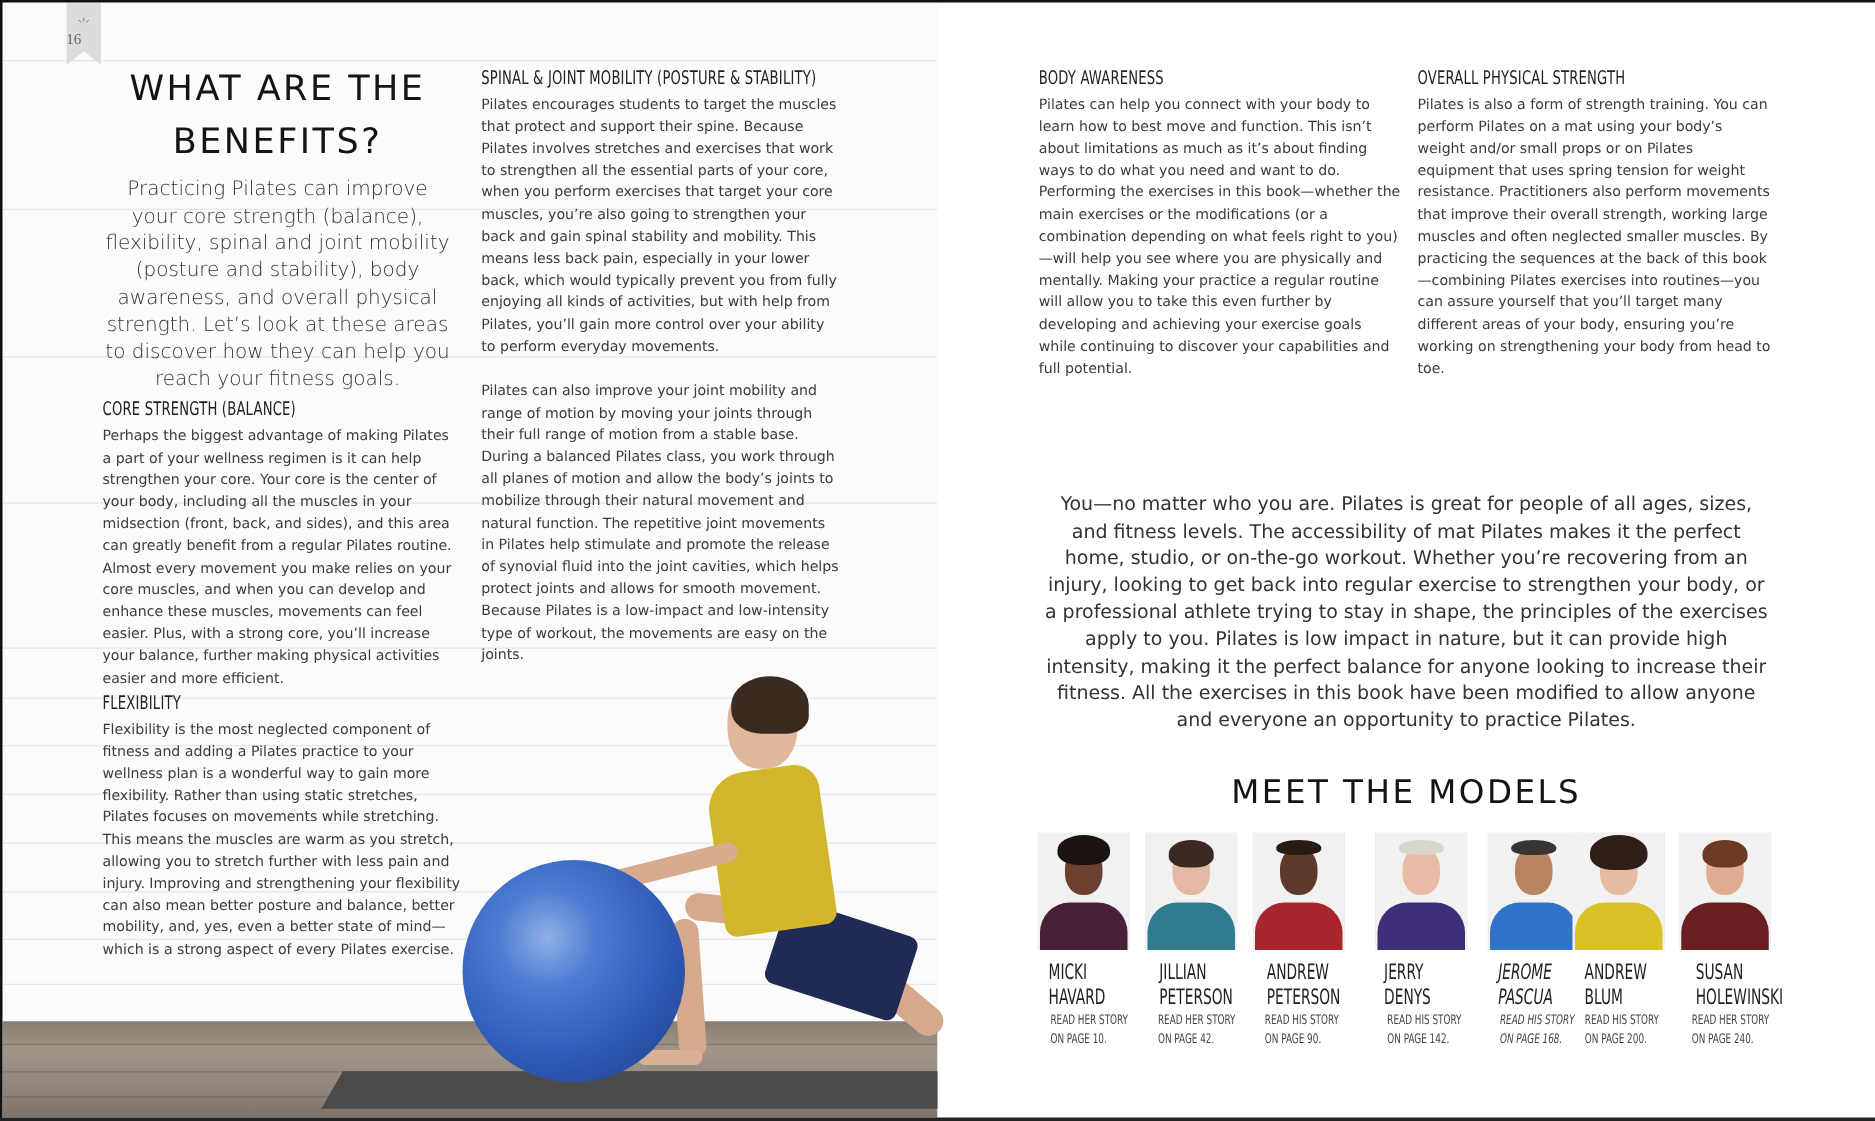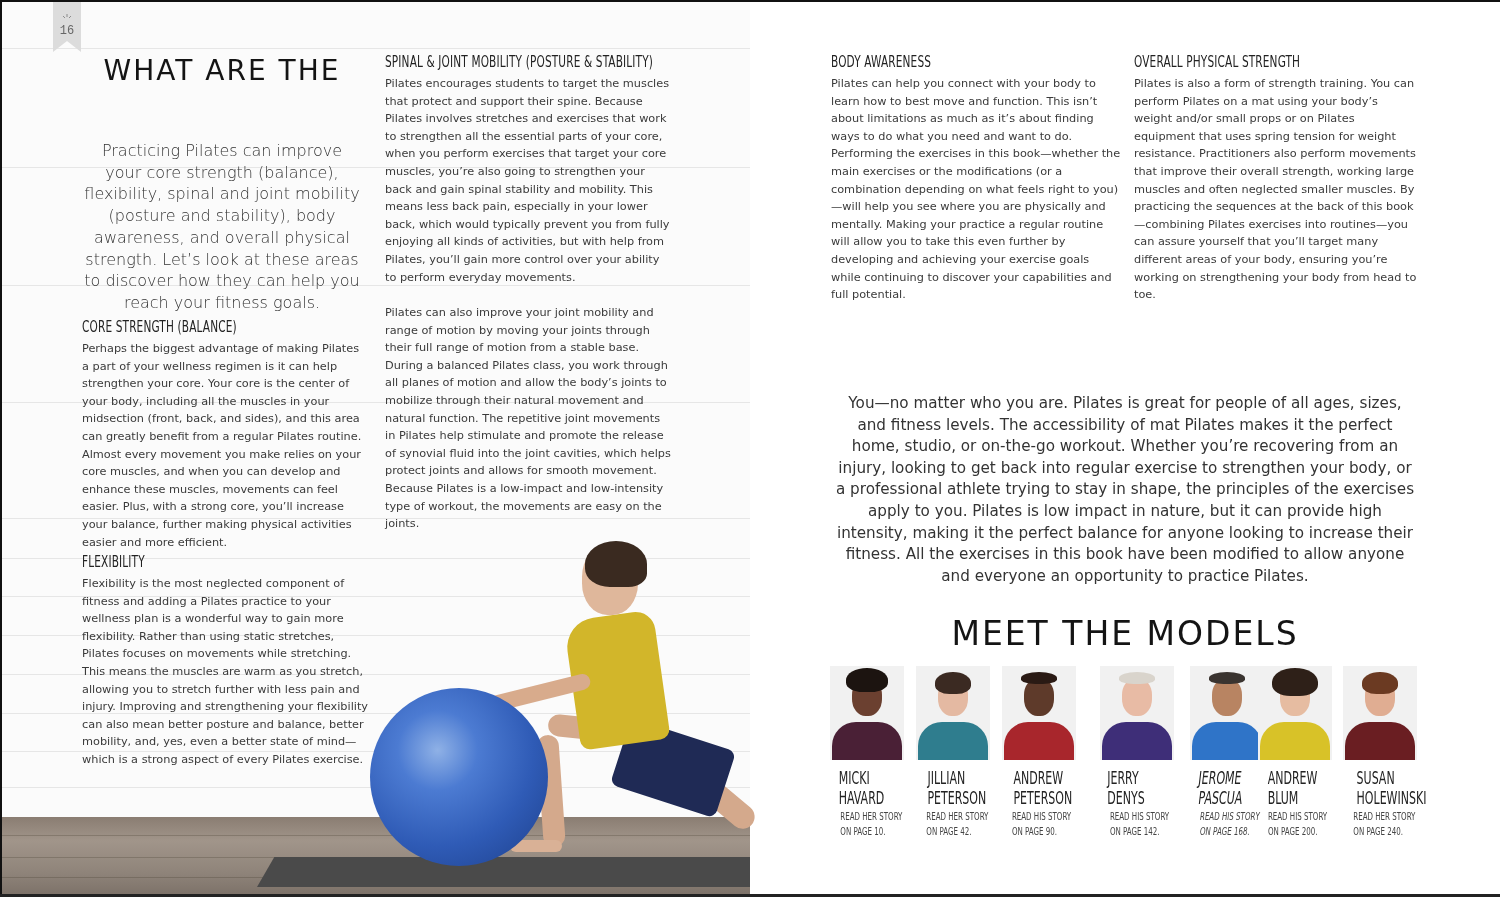--- a/index.html
+++ b/index.html
@@ -10,21 +10,21 @@
   .bottomline{position:absolute;left:0;top:894px;width:1500px;height:3px;background:#222;}
 
   
   .left-page{position:absolute;left:2px;top:2px;width:748px;height:892px;background:#fbfbfb;overflow:hidden;}
   .plank{position:absolute;left:0;width:748px;height:1px;background:#e6e6e6;}
   .floor{position:absolute;left:0;top:815px;width:748px;height:79px;background:linear-gradient(#8a7d72,#a1958a 30%,#8f847a 70%,#7c7168);}
   .floor-line{position:absolute;left:0;width:748px;height:1px;background:rgba(60,50,40,.25);}
   .mat{position:absolute;left:255px;top:855px;width:495px;height:30px;background:#4a4a4a;transform:skewX(-30deg);transform-origin:bottom left;}
 
   .bookmark{position:absolute;left:53px;top:2px;width:28px;height:50px;background:#dcdcdc;clip-path:polygon(0 0,100% 0,100% 100%,50% 78%,0 100%);}
-  .page-num{position:absolute;left:53px;top:24px;width:28px;text-align:center;font-family:Liberation Mono, monospace;font-size:12px;color:#666;}
+  .page-num{position:absolute;left:53px;top:24px;width:28px;font-family:Liberation Serif, serif;font-size:12px;color:#666;}
   .sun{position:absolute;left:62px;top:14px;width:10px;height:8px;}
 
   .h1{position:absolute;font-family:"DejaVu Sans",sans-serif;font-weight:normal;color:#141414;letter-spacing:2px;text-align:center;margin:0;}
   .intro{position:absolute;left:82px;top:140px;width:280px;font-size:16px;line-height:21.7px;text-align:center;color:#333;font-family:"DejaVu Sans",sans-serif;font-weight:300;}
   .sub{position:absolute;font-family:"DejaVu Sans Condensed","DejaVu Sans",sans-serif;font-size:15px;letter-spacing:0.2px;color:#222;transform:scaleX(0.78);transform-origin:left top;white-space:nowrap;text-transform:uppercase;}
   .body{position:absolute;font-size:11.3px;line-height:17.6px;color:#3a3a3a;font-family:"DejaVu Sans",sans-serif;}
 
   
   .ball{position:absolute;left:370px;top:688px;width:178px;height:178px;border-radius:50%;background:radial-gradient(circle at 38% 35%,#8fb1e6 0%,#4c7bd2 25%,#2f5bb6 60%,#1d3f8a 100%);}
   .torso{position:absolute;left:572px;top:615px;width:90px;height:130px;background:#d2b62a;border-radius:30px 20px 10px 10px;transform:rotate(-8deg);}
@@ -79,20 +79,21 @@
   <div class="bookmark"></div>
   <svg class="sun" viewBox="0 0 10 8">
     <line x1="5" y1="0" x2="5" y2="3" stroke="#777" stroke-width="0.8"></line>
     <line x1="1" y1="2" x2="3" y2="4" stroke="#777" stroke-width="0.8"></line>
     <line x1="9" y1="2" x2="7" y2="4" stroke="#777" stroke-width="0.8"></line>
   </svg>
   <div class="page-num">16</div>
 
   <div class="h1" style="left:82px;top:50px;width:280px;font-size:28px;line-height:42px;">
     <div>WHAT ARE THE</div>
+    <div>BENEFITS?</div>
   </div>
   <div class="intro">Practicing Pilates can improve your core strength (balance), flexibility, spinal and joint mobility (posture and stability), body awareness, and overall physical strength. Let’s look at these areas to discover how they can help you reach your fitness goals.</div>
 
   <div class="sub" style="left:82px;top:318px;">Core Strength (Balance)</div>
   <div class="body" style="left:82px;top:340px;width:284px;">Perhaps the biggest advantage of making Pilates a part of your wellness regimen is it can help strengthen your core. Your core is the center of your body, including all the muscles in your midsection (front, back, and sides), and this area can greatly benefit from a regular Pilates routine. Almost every movement you make relies on your core muscles, and when you can develop and enhance these muscles, movements can feel easier. Plus, with a strong core, you’ll increase your balance, further making physical activities easier and more efficient.</div>
 
   <div class="sub" style="left:82px;top:553px;">Flexibility</div>
   <div class="body" style="left:82px;top:575px;width:288px;">Flexibility is the most neglected component of fitness and adding a Pilates practice to your wellness plan is a wonderful way to gain more flexibility. Rather than using static stretches, Pilates focuses on movements while stretching. This means the muscles are warm as you stretch, allowing you to stretch further with less pain and injury. Improving and strengthening your flexibility can also mean better posture and balance, better mobility, and, yes, even a better state of mind—which is a strong aspect of every Pilates exercise.</div>
 
   <div class="sub" style="left:385px;top:53px;">Spinal &amp; Joint Mobility (Posture &amp; Stability)</div>
@@ -113,21 +114,21 @@
   </div>
 
   <div class="sub" style="left:831px;top:53px;">Body Awareness</div>
   <div class="body" style="left:831px;top:75px;width:290px;">Pilates can help you connect with your body to learn how to best move and function. This isn’t about limitations as much as it’s about finding ways to do what you need and want to do. Performing the exercises in this book—whether the main exercises or the modifications (or a combination depending on what feels right to you)—will help you see where you are physically and mentally. Making your practice a regular routine will allow you to take this even further by developing and achieving your exercise goals while continuing to discover your capabilities and full potential.</div>
 
   <div class="sub" style="left:1134px;top:53px;">Overall Physical Strength</div>
   <div class="body" style="left:1134px;top:75px;width:285px;">Pilates is also a form of strength training. You can perform Pilates on a mat using your body’s weight and/or small props or on Pilates equipment that uses spring tension for weight resistance. Practitioners also perform movements that improve their overall strength, working large muscles and often neglected smaller muscles. By practicing the sequences at the back of this book—combining Pilates exercises into routines—you can assure yourself that you’ll target many different areas of your body, ensuring you’re working on strengthening your body from head to toe.</div>
 
   <div class="who">You—no matter who you are. Pilates is great for people of all ages, sizes, and fitness levels. The accessibility of mat Pilates makes it the perfect home, studio, or on-the-go workout. Whether you’re recovering from an injury, looking to get back into regular exercise to strengthen your body, or a professional athlete trying to stay in shape, the principles of the exercises apply to you. Pilates is low impact in nature, but it can provide high intensity, making it the perfect balance for anyone looking to increase their fitness. All the exercises in this book have been modified to allow anyone and everyone an opportunity to practice Pilates.</div>
 
-  <div class="h1" style="left:832px;top:614px;width:586px;font-size:33px;line-height:40px;">MEET THE MODELS</div>
+  <div class="h1" style="left:832px;top:614px;width:586px;font-size:26px;line-height:40px;">MEET THE MODELS</div>
 
   <div class="models">
 
     <div class="model" style="left:0px;">
       <div class="photo">
         <div class="p-body" style="background:#4a2036"></div>
         <div class="p-head" style="background:#6b4030"></div>
         <div class="p-hair" style="background:#1c1410;top:2px;height:24px;left:16px;width:42px;"></div>
       </div>
       <div class="mname"><span>MICKI</span><span>HAVARD</span></div>

